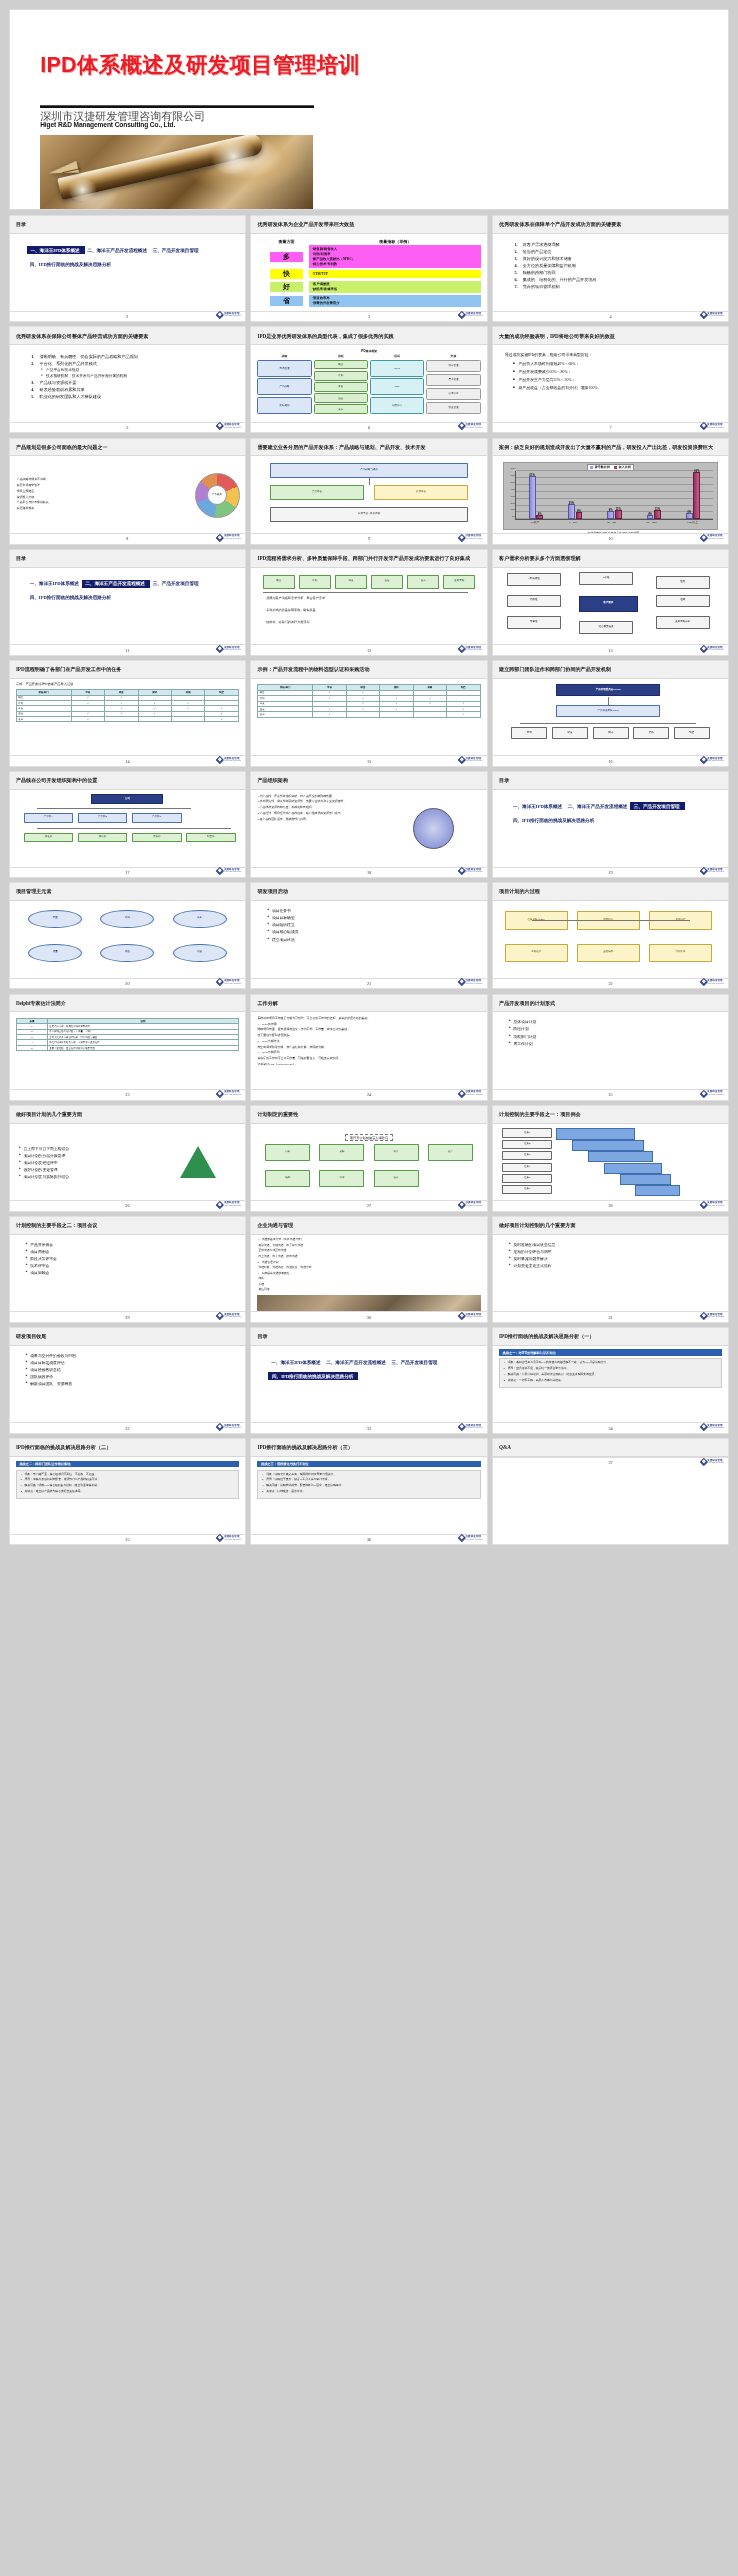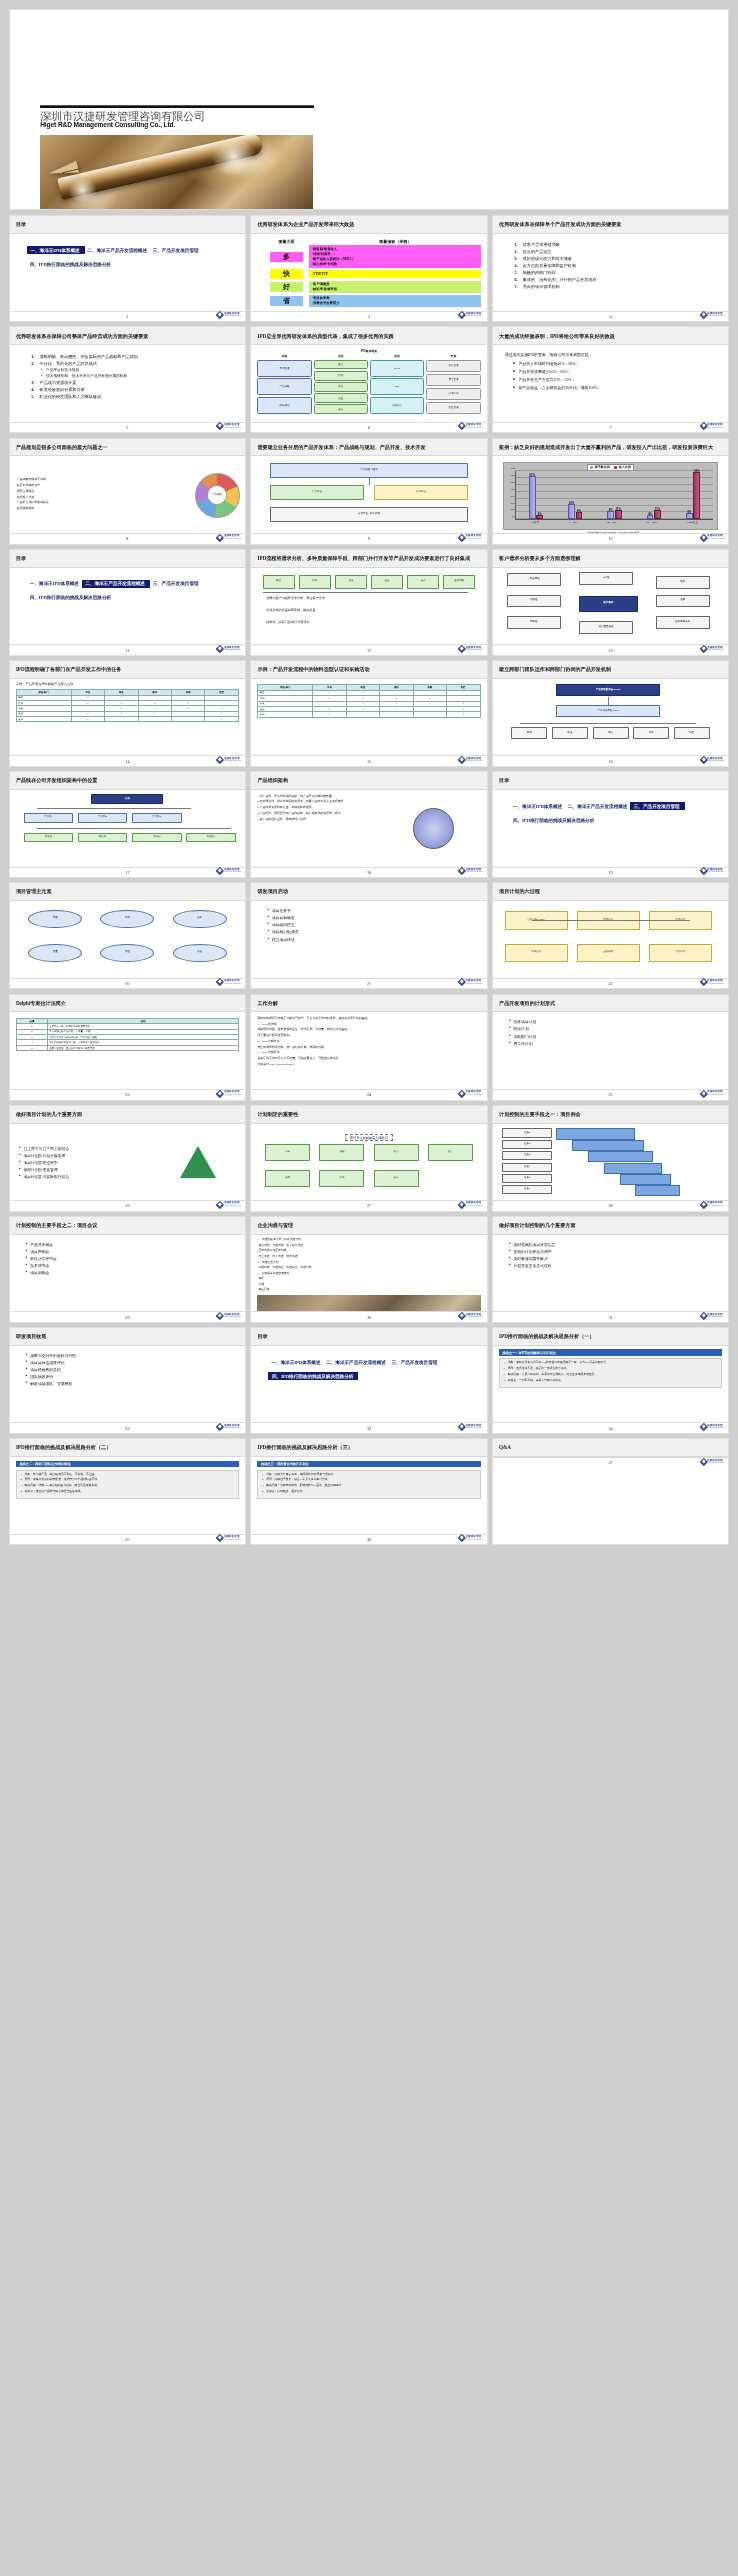--- a/index.html
+++ b/index.html
@@ -268,20 +268,21 @@
     background:linear-gradient(135deg,#7c6a52 0%,#bba382 30%,#6b5a45 55%,#cdbb9b 80%,#5e4f3c 100%);
   }
 </style>
 </head>
 <body>
 
 <div class="page">
 
   <div class="cover-wrap">
     <div class="cover">
+      <div class="cover-title">IPD体系概述及研发项目管理培训</div>
       <div class="cover-rule"></div>
       <div class="cover-cn">深圳市汉捷研发管理咨询有限公司</div>
       <div class="cover-en">Higet R&amp;D Management Consulting Co., Ltd.</div>
       <div class="cover-photo">
         <div class="pen-body"></div>
         <div class="pen-nib"></div>
         <div class="pen-nib-slit"></div>
         <div class="blur-dot" style="left:62%;top:6%;width:49px;height:35px;"></div>
         <div class="blur-dot" style="left:10%;top:60%;width:30.5px;height:22px;"></div>
       </div>

